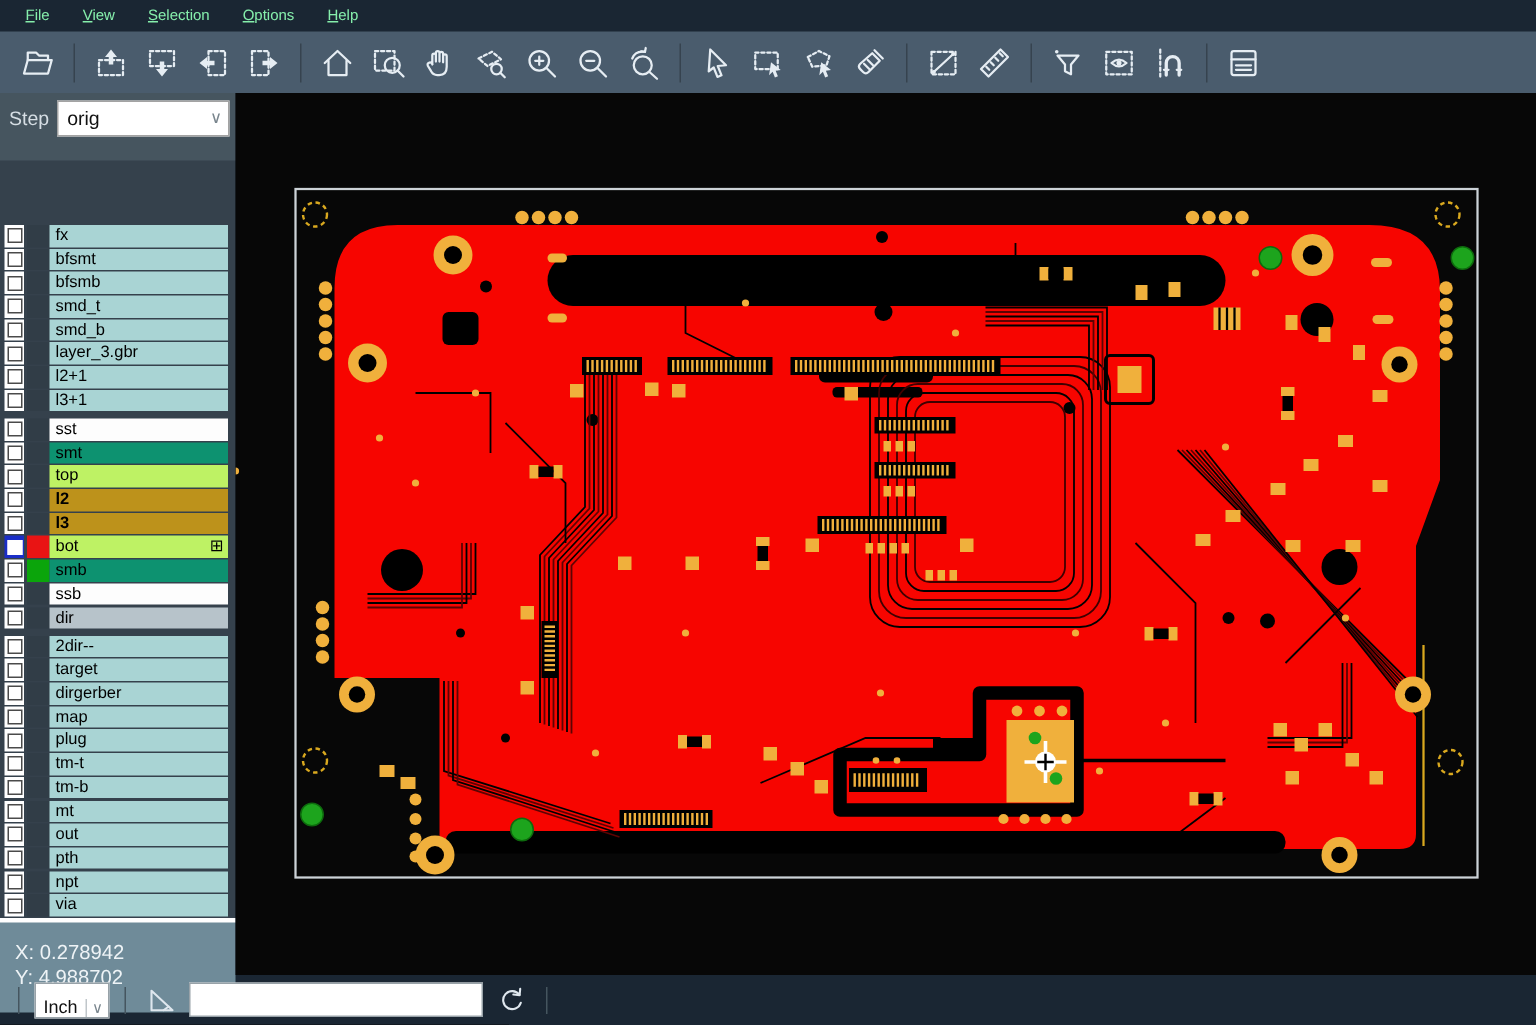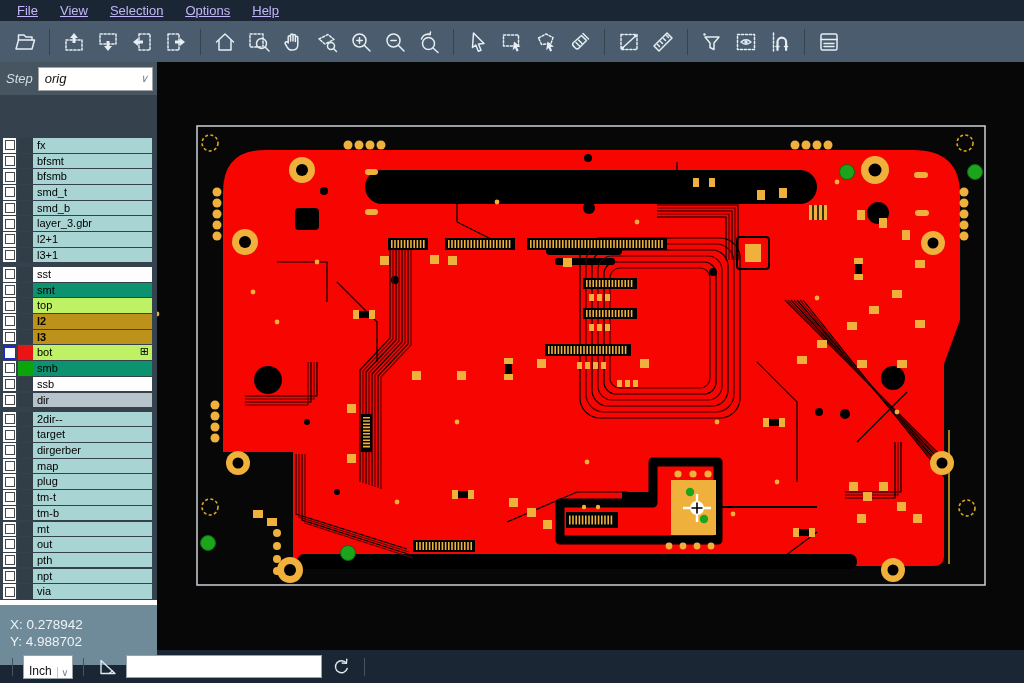--- a/index.html
+++ b/index.html
@@ -1,48 +1,48 @@
 <!DOCTYPE html>
 <html><head>
 <meta charset="utf-8">
 <style>
   html,body{margin:0;padding:0;}
   body{width:1024px;height:683px;overflow:hidden;background:#1a2633;
        font-family:"Liberation Sans",sans-serif;-webkit-font-smoothing:antialiased;}
   
   .menubar{height:21px;background:#1a2633;display:flex;align-items:center;padding-left:6px;}
-  .menu-item{display:inline-block;color:#c4b5fd;font-size:13px;padding:2px 11px;cursor:default;text-decoration:underline;}
+  .menu-item{display:inline-block;color:#86efac;font-size:10px;padding:2px 11px;cursor:default;}
   .menu-item::first-letter{text-decoration:underline;}
   
   .toolbar{height:41px;background:#4a5c6d;display:flex;align-items:center;padding-left:8px;}
   .tbi{width:34px;height:34px;display:flex;align-items:center;justify-content:center;border-radius:3px;}
   .tbi svg{stroke:#e6edf3;fill:none;stroke-width:1.5;stroke-linecap:round;stroke-linejoin:round;}
   .tb-sep{width:1px;height:26px;background:#36434f;margin:0 7px;}
   
   .main{display:flex;height:588px;}
   .sidebar{width:157px;background:#35414c;display:flex;flex-direction:column;flex:none;}
-  .step-row{height:33px;background:#46555f;display:flex;align-items:center;padding:0 4px 0 6px;gap:5px;flex:none;font-style:italic;}
+  .step-row{height:33px;background:#46555f;display:flex;align-items:center;padding:0 4px 12px 6px;gap:5px;flex:none;}
   .step-label{color:#d6dee4;font-size:13px;}
   .step-select{flex:1;height:22px;background:#fff;border:1px solid #a3a3a3;display:flex;align-items:center;}
   .step-select .val{flex:1;font-size:13px;color:#111;padding-left:6px;}
   .step-select .chev{width:16px;color:#7a868e;font-size:11px;text-align:center;}
   .layer-list{padding-top:3px;flex:none;margin-top:40px;}
   .layer-row{display:flex;align-items:stretch;height:14.5px;margin-bottom:1.2px;padding-right:5px;}
   .chk-cell{width:13px;margin:0 2px 0 3px;background:#fff;display:flex;align-items:center;justify-content:center;flex:none;}
   .chk-cell.checked{background:#1a2ec8;}
   .chk-box{width:8px;height:8px;background:#fff;border:1.5px solid #4a4a4a;}
   .chk-cell.checked .chk-box{border-color:#fff;}
   .swatch-cell{width:15px;flex:none;background:#313d47;}
   .label-cell{flex:1;font-size:11px;line-height:14.5px;color:#000;padding-left:4px;position:relative;white-space:nowrap;}
   .grid-ic{position:absolute;right:3px;top:0;font-size:11px;color:#000;font-family:"DejaVu Sans",sans-serif;}
   .group-sep{height:3.5px;}
   .c-teal{background:#a9d4d4;} .c-white{background:#fdfdfd;} .c-green{background:#0d9270;}
   .c-amber{background:#bef264;} .c-gold{background:#bd921b;font-weight:bold;} .c-gray{background:#b7c3ca;}
   .side-spacer{flex:1;background:#6f8b99;}
-  .coords-panel{background:#6f8b99;border-top:5px solid #ffffff;padding:10px 10px 14px 10px;flex:none;}
+  .coords-panel{background:#6f8b99;border-top:3px solid #ffffff;padding:10px 10px 14px 10px;flex:none;}
   .coord-line{color:#eef3f6;font-size:13.5px;margin:2px 0;}
   
   .canvas{flex:1;position:relative;background:#070707;overflow:hidden;}
   
   .statusbar{height:33px;background:#1a2633;display:flex;align-items:center;padding-left:8px;gap:6px;}
   .sb-sep{width:1px;height:18px;background:#45555f;margin:0 4px;}
   .unit-select{width:48px;height:22px;background:#fff;border:1px solid #98a2a8;display:flex;align-items:flex-end;}
   .unit-select .val{flex:1;font-size:12px;color:#111;padding-left:5px;}
   .unit-select .chev{width:14px;border-left:1px solid #c0c6ca;color:#7a868e;font-size:10px;text-align:center;}
   .sb-icon{width:26px;height:26px;display:flex;align-items:center;justify-content:center;}

